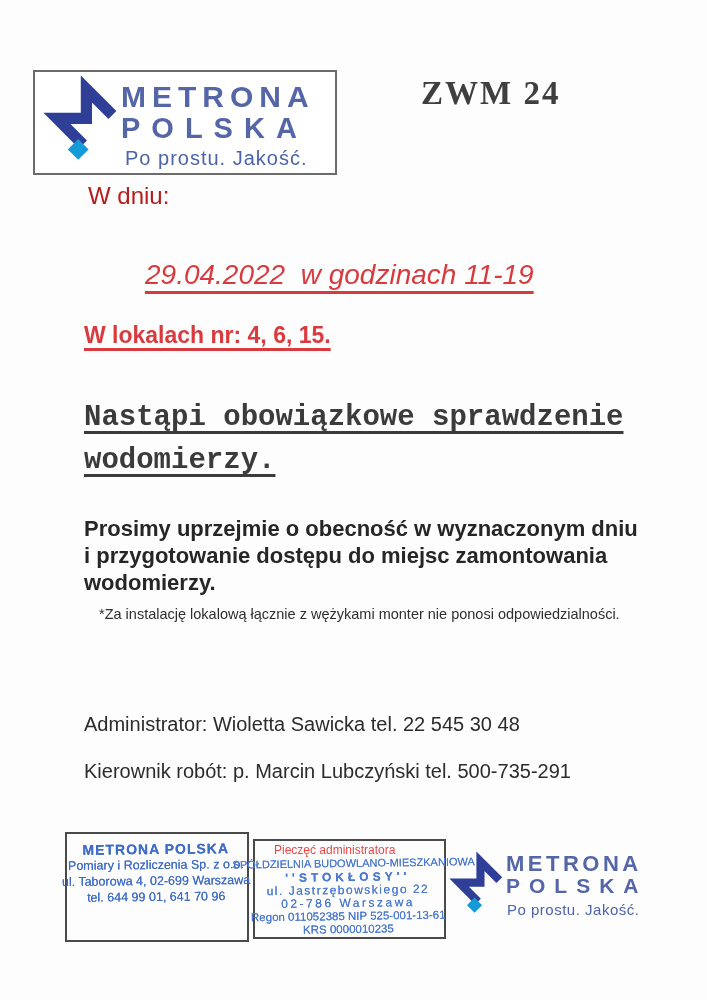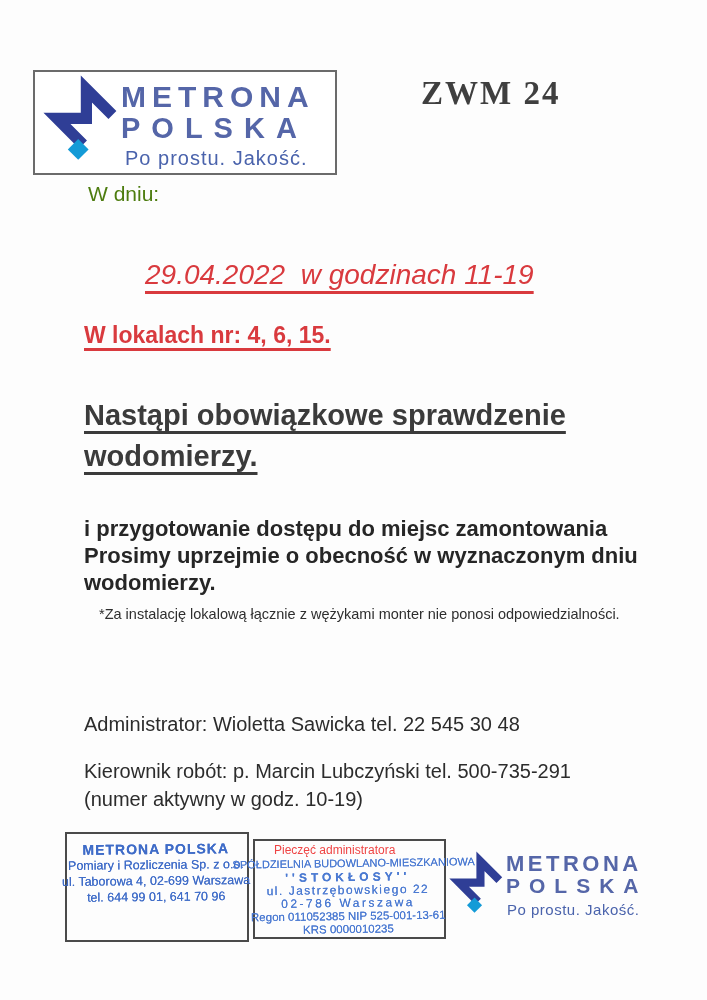--- a/index.html
+++ b/index.html
@@ -17,28 +17,28 @@
   .logo-name2-top{left:86px;top:40px;font-size:29px;font-weight:bold;letter-spacing:11px;color:#5566a8;}
   .logo-tagline-top{left:90px;top:75px;font-size:20px;color:#4a63ac;letter-spacing:1px;}
   .mark-dark{stroke:#2f3e96;}
   .mark-diamond{fill:#149bd7;}
 
   
   .doc-code{left:410px;top:75px;font-family:"Liberation Serif",serif;font-weight:bold;
     font-size:33px;color:#3f3f3f;letter-spacing:2px;margin-left:11px;}
 
   
-  .intro-label{left:88px;top:182px;font-size:21px;color:#4d7c0f;}
+  .intro-label{left:88px;top:182px;font-size:24px;color:#b91c1c;}
   .date-line{left:145px;top:259px;font-size:28px;font-weight:normal;font-style:italic;
     color:#d93a3e;white-space:pre;text-decoration:underline;
     text-underline-offset:7px;text-decoration-thickness:3px;}
   .locations-line{left:84px;top:322px;font-size:23px;font-weight:bold;color:#d93a3e;
     text-decoration:underline;text-underline-offset:5px;text-decoration-thickness:2.5px;}
   .notice-heading{left:84px;top:395px;font-size:29px;font-weight:bold;color:#3b3b3b;line-height:41px;}
-  .notice-heading .hline{text-decoration:underline;text-underline-offset:6px;text-decoration-thickness:3px;}
+  .notice-heading .hline{text-decoration:underline;text-underline-offset:6px;text-decoration-thickness:3px;font-family:Liberation Mono, monospace;}
   .notice-body{left:84px;top:515px;font-size:22px;font-weight:bold;color:#262626;line-height:27px;}
   .footnote{left:79px;top:606px;font-size:14.5px;color:#2e2e2e;margin-left:20px;}
   .admin-contact{left:84px;top:713px;font-size:20px;color:#2c2c2c;}
   .manager-contact{left:84px;top:757px;font-size:20px;color:#2c2c2c;line-height:28px;}
 
   
   .company-stamp-box{left:65px;top:832px;width:180px;height:106px;border:2px solid #4a4a4a;background:transparent;}
   .company-stamp{left:58px;top:841px;width:196px;text-align:center;color:#3f6cc8;
     transform:rotate(-0.6deg);text-shadow:0 0 0.6px #3f6cc8;}
   .company-stamp .s1{font-size:14px;font-weight:bold;letter-spacing:1px;line-height:16px;}
@@ -86,31 +86,30 @@
   <div class="abs date-line">29.04.2022  w godzinach 11-19</div>
 
   <div class="abs locations-line">W lokalach nr: 4, 6, 15.</div>
 
   <div class="abs notice-heading">
     <div><span class="hline">Nastąpi obowiązkowe sprawdzenie</span></div>
     <div><span class="hline">wodomierzy.</span></div>
   </div>
 
   <div class="abs notice-body">
+    <div>Prosimy uprzejmie o obecność w wyznaczonym dniu</div>
     <div>i przygotowanie dostępu do miejsc zamontowania</div>
-    <div>Prosimy uprzejmie o obecność w wyznaczonym dniu</div>
     <div>wodomierzy.</div>
   </div>
 
   <div class="abs footnote">*Za instalację lokalową łącznie z wężykami monter nie ponosi odpowiedzialności.</div>
 
   <div class="abs admin-contact">Administrator: Wioletta Sawicka tel. 22 545 30 48</div>
   <div class="abs manager-contact">
     <div>Kierownik robót: p. Marcin Lubczyński tel. 500-735-291</div>
-    <div>(numer aktywny w godz. 10-19)</div>
   </div>
 
   <div class="abs company-stamp-box"></div>
   <div class="abs company-stamp">
     <div class="s1">METRONA POLSKA</div>
     <div class="s2">Pomiary i Rozliczenia Sp. z o.o.</div>
     <div class="s2">ul. Taborowa 4, 02-699 Warszawa</div>
     <div class="s2">tel. 644 99 01, 641 70 96</div>
   </div>
 

